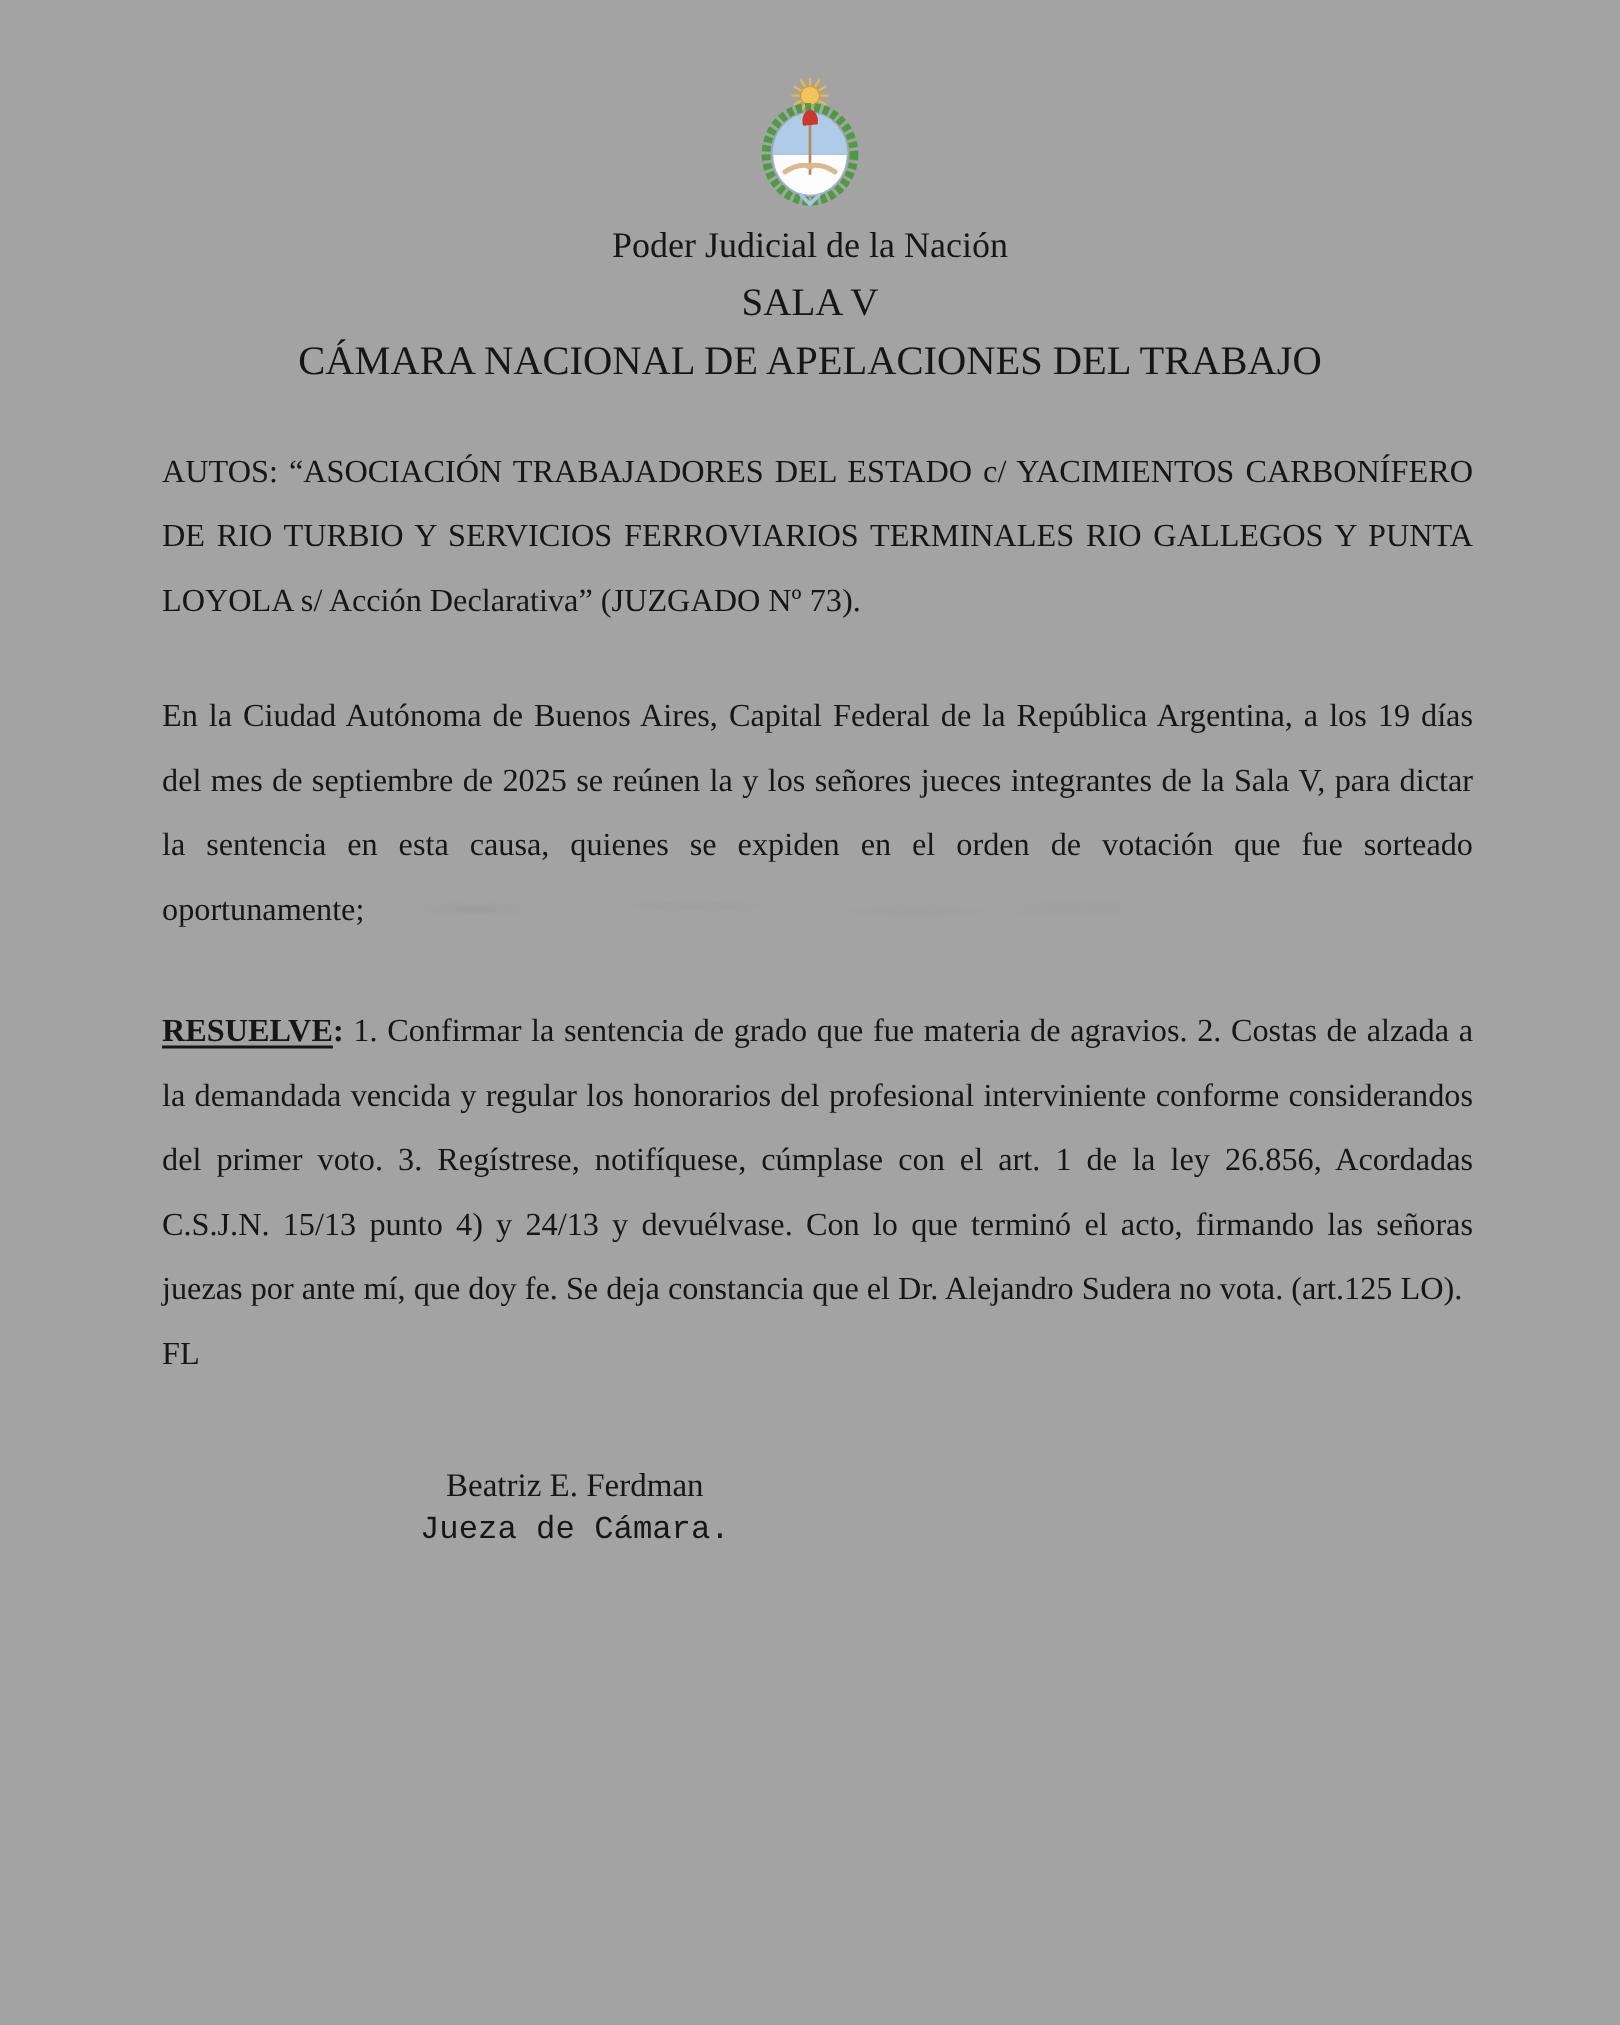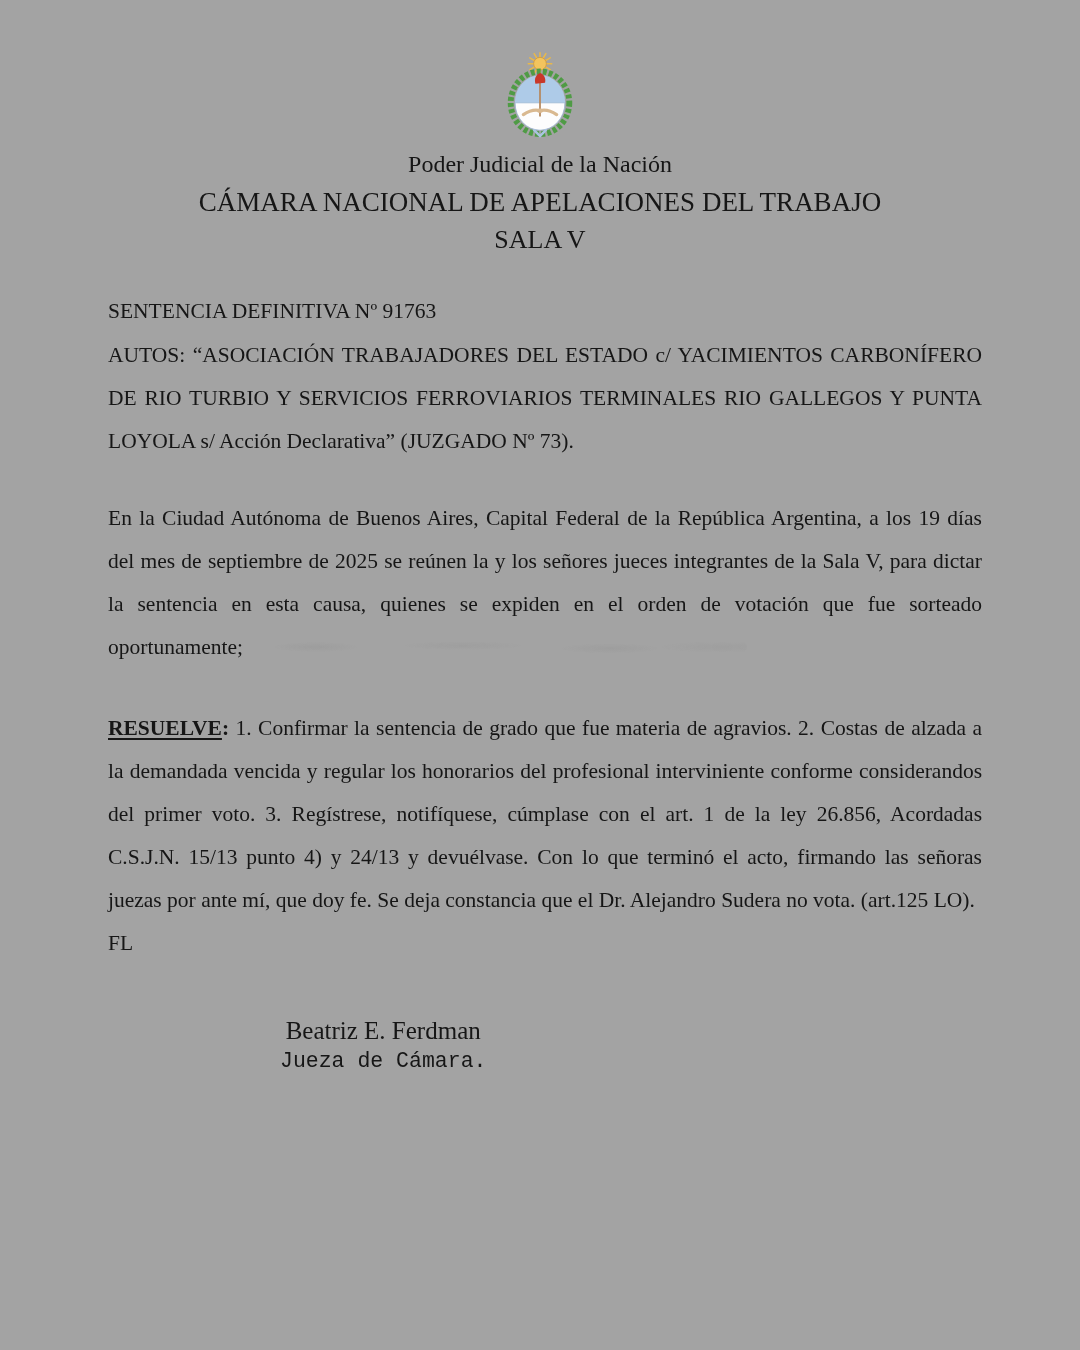--- a/index.html
+++ b/index.html
@@ -33,21 +33,21 @@
     border-radius:7px; vertical-align:baseline;
     background:
       radial-gradient(ellipse 60px 7px at 12% 50%, rgba(110,110,110,0.10), transparent 70%),
       radial-gradient(ellipse 85px 6px at 42% 40%, rgba(110,110,110,0.08), transparent 70%),
       radial-gradient(ellipse 70px 7px at 72% 60%, rgba(110,110,110,0.09), transparent 70%),
       radial-gradient(ellipse 90px 8px at 95% 50%, rgba(110,110,110,0.07), transparent 70%);
   }
 
   .signatures { display:flex; margin-top:52px; padding-left:172px; gap:155px; }
   .sig { text-align:center; }
-  .sig-name { font-size:25px; line-height:28px;font-family:Liberation Serif, serif; }
+  .sig-name { font-size:22px; line-height:28px;font-family:Liberation Serif, serif; }
   .sig-title { font-size:21.5px; margin-top:2px; line-height:28px;font-family:Liberation Mono, monospace; }
 </style>
 </head>
 <body>
 
 <div class="page">
 
   <header class="doc-header">
 
     <svg class="emblem" width="110" height="86" viewBox="0 0 110 88" xmlns="http://www.w3.org/2000/svg">
@@ -78,27 +78,26 @@
 
       <path d="M55 21.5 C58.8 22.5 61.2 26.5 60.2 31.5 L50.3 32.5 C48.8 27 51 23 55 21.5 Z" fill="#c9382a"></path>
 
       <path d="M38 64 Q47 58 55 60 Q63 58 72 64" fill="none" stroke-width="3.4" stroke-linecap="round" stroke="#d9b990"></path>
       <ellipse cx="55" cy="60" rx="3.2" ry="2.2" fill="#d9b990"></ellipse>
 
       <path d="M49 80 L55 86 L61 80" fill="none" stroke-width="2.6" stroke-linecap="round" stroke="#a9c4e0"></path>
     </svg>
 
     <div class="h-line h1">Poder Judicial de la Nación</div>
+    <div class="h-line h3">SALA V</div>
     <div class="h-line h2">CÁMARA NACIONAL DE APELACIONES DEL TRABAJO</div>
-    <div class="h-line h3">SALA V</div>
   </header>
 
   <main class="doc-body">
 
-    <p class="tight">SENTENCIA DEFINITIVA Nº 91763</p>
 
     <p class="just autos">AUTOS: “ASOCIACIÓN TRABAJADORES DEL ESTADO c/ YACIMIENTOS CARBONÍFERO DE RIO TURBIO Y SERVICIOS FERROVIARIOS TERMINALES RIO GALLEGOS Y PUNTA LOYOLA s/ Acción Declarativa” (JUZGADO Nº 73).</p>
 
     <p class="just intro"><span>En la Ciudad Autónoma de Buenos Aires, Capital Federal de la República Argentina, a los 19 días del mes de septiembre de 2025 se reúnen la y los señores jueces integrantes de la Sala V, para dictar la sentencia en esta causa, quienes se expiden en el orden de votación que fue sorteado oportunamente;</span><span class="smudge"></span></p>
 
     <p class="just resuelve-p"><span class="resuelve-label">RESUELVE</span><span class="resuelve-colon">:</span><span> 1. Confirmar la sentencia de grado que fue materia de agravios. 2. Costas de alzada a la demandada vencida y regular los honorarios del profesional interviniente conforme considerandos del primer voto. 3. Regístrese, notifíquese, cúmplase con el art. 1 de la ley 26.856, Acordadas C.S.J.N. 15/13 punto 4) y 24/13 y devuélvase. Con lo que terminó el acto, firmando las señoras juezas por ante mí, que doy fe. Se deja constancia que el Dr. Alejandro Sudera no vota. (art.125 LO).</span></p>
 
     <p class="initials">FL</p>
 
     <div class="signatures">

